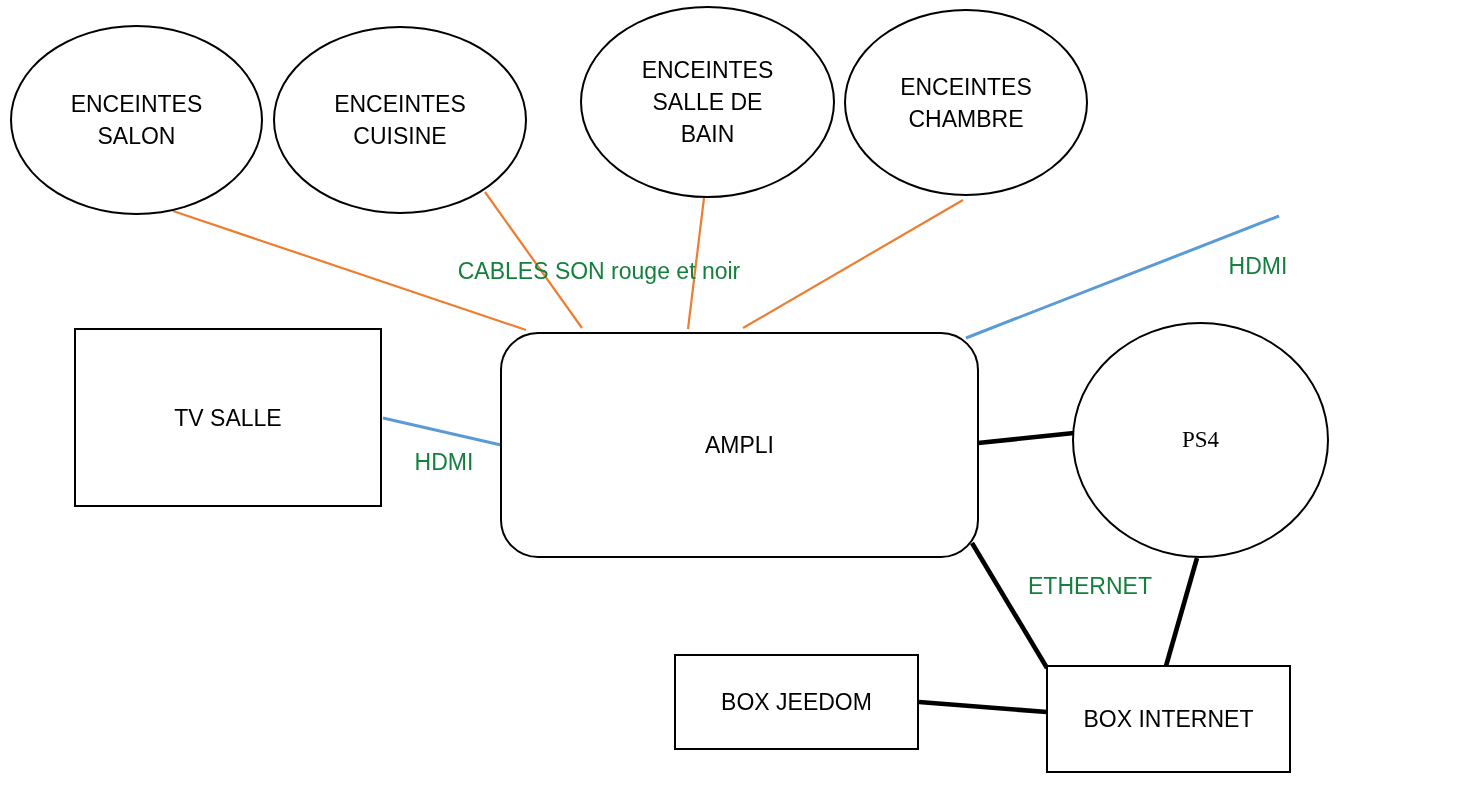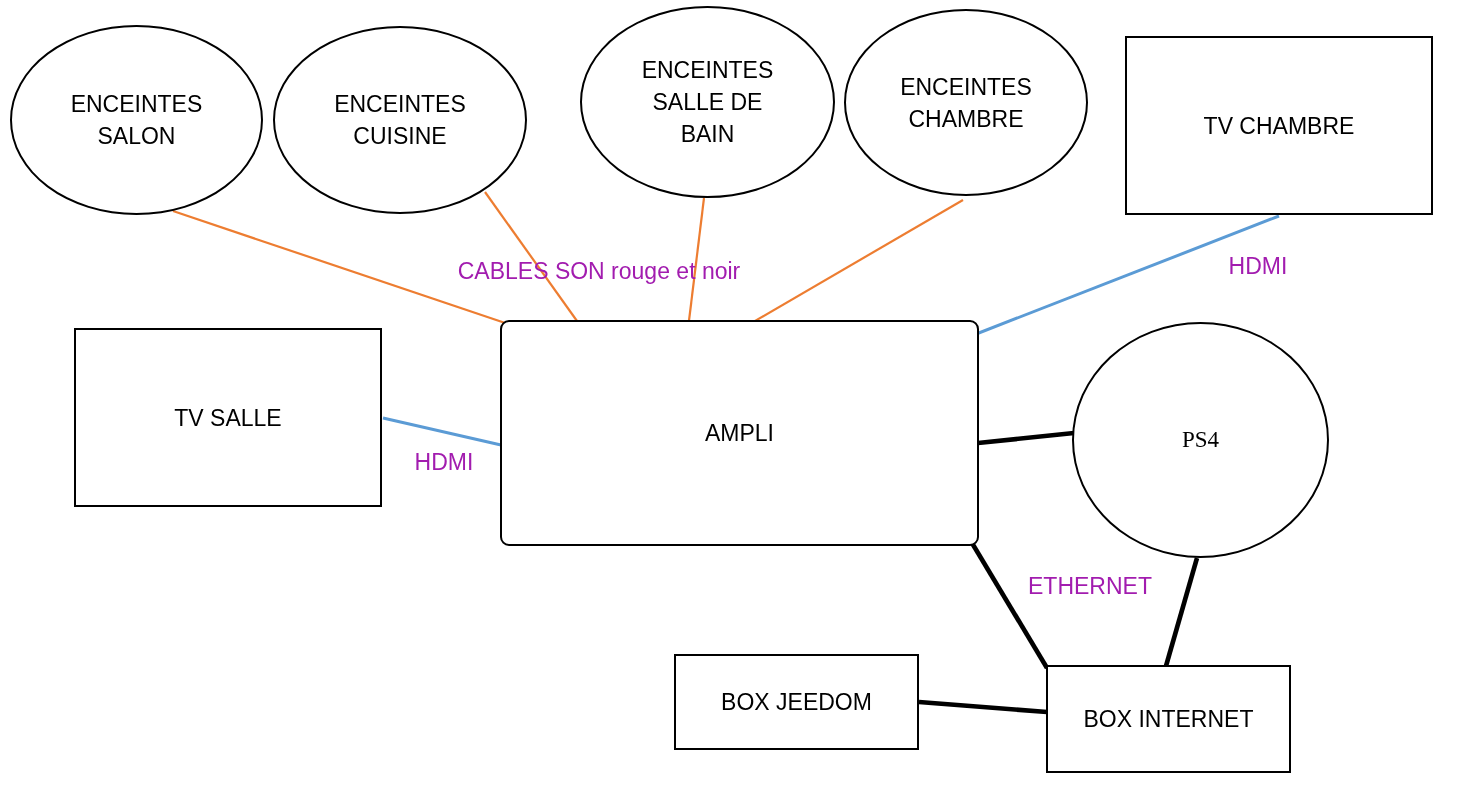--- a/index.html
+++ b/index.html
@@ -43,34 +43,34 @@
   .rect    { border-width: 2.6px; }
   .smallrect { border-width: 2.8px; text-align: center; }
 
   
   #n-enceintes-salon   { left: 10px;   top: 25px;  width: 253px; height: 190px; }
   #n-enceintes-cuisine { left: 273px;  top: 26px;  width: 254px; height: 188px; }
   #n-enceintes-sdb     { left: 580px;  top: 6px;   width: 255px; height: 192px; }
   #n-enceintes-chambre { left: 844px;  top: 9px;   width: 244px; height: 187px; }
   #n-tv-chambre        { left: 1125px; top: 36px;  width: 308px; height: 179px; }
   #n-tv-salon          { left: 74px;   top: 328px; width: 308px; height: 179px; }
-  #n-ampli             { left: 500px;  top: 320px; width: 479px; height: 226px; border-radius: 9px; }
+  #n-ampli             { left: 500px;  top: 332px; width: 479px; height: 226px; }
   #n-ps4               { left: 1072px; top: 322px; width: 257px; height: 236px; font-family: Liberation Serif, serif; }
   #n-box-jeedom        { left: 674px;  top: 654px; width: 245px; height: 96px; }
   #n-box-internet      { left: 1046px; top: 665px; width: 245px; height: 108px; }
 
   .edge-label {
     position: absolute;
     display: flex;
     align-items: center;
     justify-content: center;
     text-align: center;
     font-size: 23px;
     line-height: 28px;
-    color: #a21caf;
+    color: #15803d;
   }
   #l-cables-son { left: 429px;  top: 256px; width: 340px; height: 30px; }
   #l-hdmi-left  { left: 384px;  top: 448px; width: 120px; height: 28px; }
   #l-hdmi-right { left: 1198px; top: 252px; width: 120px; height: 28px; }
   #l-ethernet   { left: 1014px; top: 572px; width: 152px; height: 28px; }
 </style>
 </head>
 <body>
 
 <div id="canvas">
@@ -102,23 +102,20 @@
   <div class="node ellipse" id="n-enceintes-sdb">
     <span class="label">ENCEINTES
 SALLE DE
 BAIN</span>
   </div>
   <div class="node ellipse" id="n-enceintes-chambre">
     <span class="label">ENCEINTES
 CHAMBRE</span>
   </div>
 
-  <div class="node rect" id="n-tv-chambre">
-    <span class="label">TV CHAMBRE</span>
-  </div>
   <div class="node rect" id="n-tv-salon">
     <span class="label">TV SALLE</span>
   </div>
 
   <div class="node rounded" id="n-ampli">
     <span class="label">AMPLI</span>
   </div>
 
   <div class="node ellipse" id="n-ps4">
     <span class="label">PS4</span>

